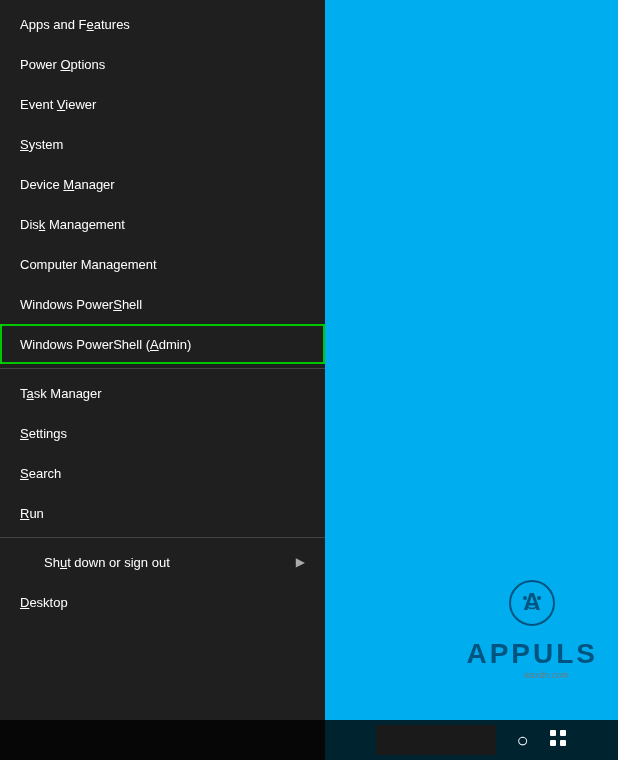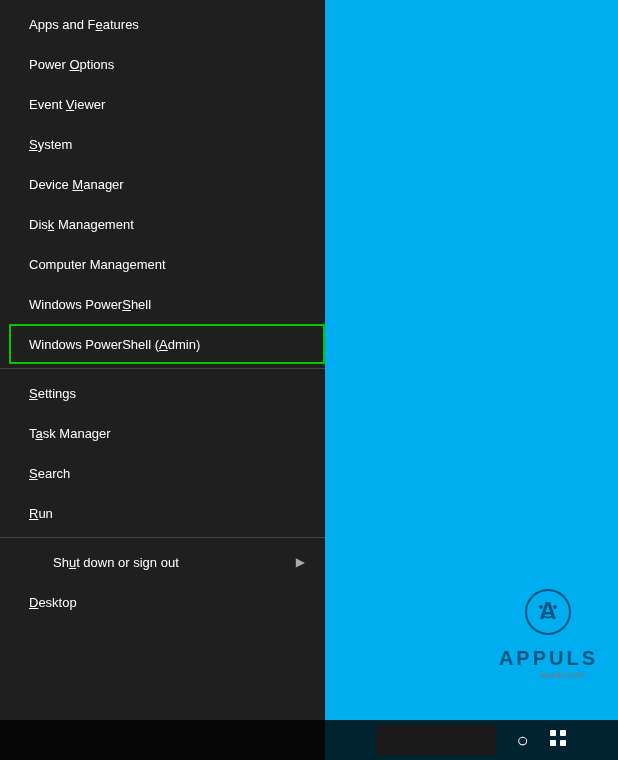--- a/index.html
+++ b/index.html
@@ -46,21 +46,20 @@
 
     .menu-item {
       display: flex;
       align-items: center;
       padding: 10px 20px;
       color: #ffffff;
       font-size: 13px;
       cursor: pointer;
       min-height: 40px;
       position: relative;
-      margin-left: 9px;
     }
 
     .menu-item.highlighted {
       outline: 2px solid #00c800;
       outline-offset: -2px;
       background: #1f1f1f;
     }
 
     .menu-divider {
       height: 1px;
@@ -139,21 +138,21 @@
 
 <div class="watermark">
   <svg class="watermark-logo" viewBox="0 0 80 60">
     <circle cx="40" cy="25" r="22" fill="none" stroke="#005580" stroke-width="2"></circle>
     <text x="40" y="32" text-anchor="middle" fill="#005580" font-size="24" font-weight="bold" font-family="Arial">A</text>
 
     <circle cx="33" cy="20" r="2" fill="#005580"></circle>
     <circle cx="47" cy="20" r="2" fill="#005580"></circle>
     <path d="M34 28 Q40 33 46 28" fill="none" stroke="#005580" stroke-width="1.5"></path>
   </svg>
-  <div style="color:#005580;font-size:20px;font-weight:bold;letter-spacing:3px;">APPULS</div>
+  <div style="color:#005580;font-size:28px;font-weight:bold;letter-spacing:3px;">APPULS</div>
   <div style="color:#777;font-size:9px;margin-left:28px;">wsxdn.com</div>
 </div>
 
 <div class="context-menu">
   <div class="menu-items">
 
     <div class="menu-item">
       <span>Apps and F<span class="accel">e</span>atures</span>
     </div>
 
@@ -187,25 +186,25 @@
       <span>Windows Power<span class="accel">S</span>hell</span>
     </div>
 
     <div class="menu-item highlighted">
       <span>Windows PowerShell (<span class="accel">A</span>dmin)</span>
     </div>
 
     <div class="menu-divider"></div>
 
     <div class="menu-item">
+      <span>T<span class="accel">a</span>sk Manager</span>
+    </div>
+
+    <div class="menu-item">
       <span><span class="accel">S</span>ettings</span>
-    </div>
-
-    <div class="menu-item">
-      <span>T<span class="accel">a</span>sk Manager</span>
     </div>
 
 
     <div class="menu-item">
       <span><span class="accel">S</span>earch</span>
     </div>
 
     <div class="menu-item">
       <span><span class="accel">R</span>un</span>
     </div>

